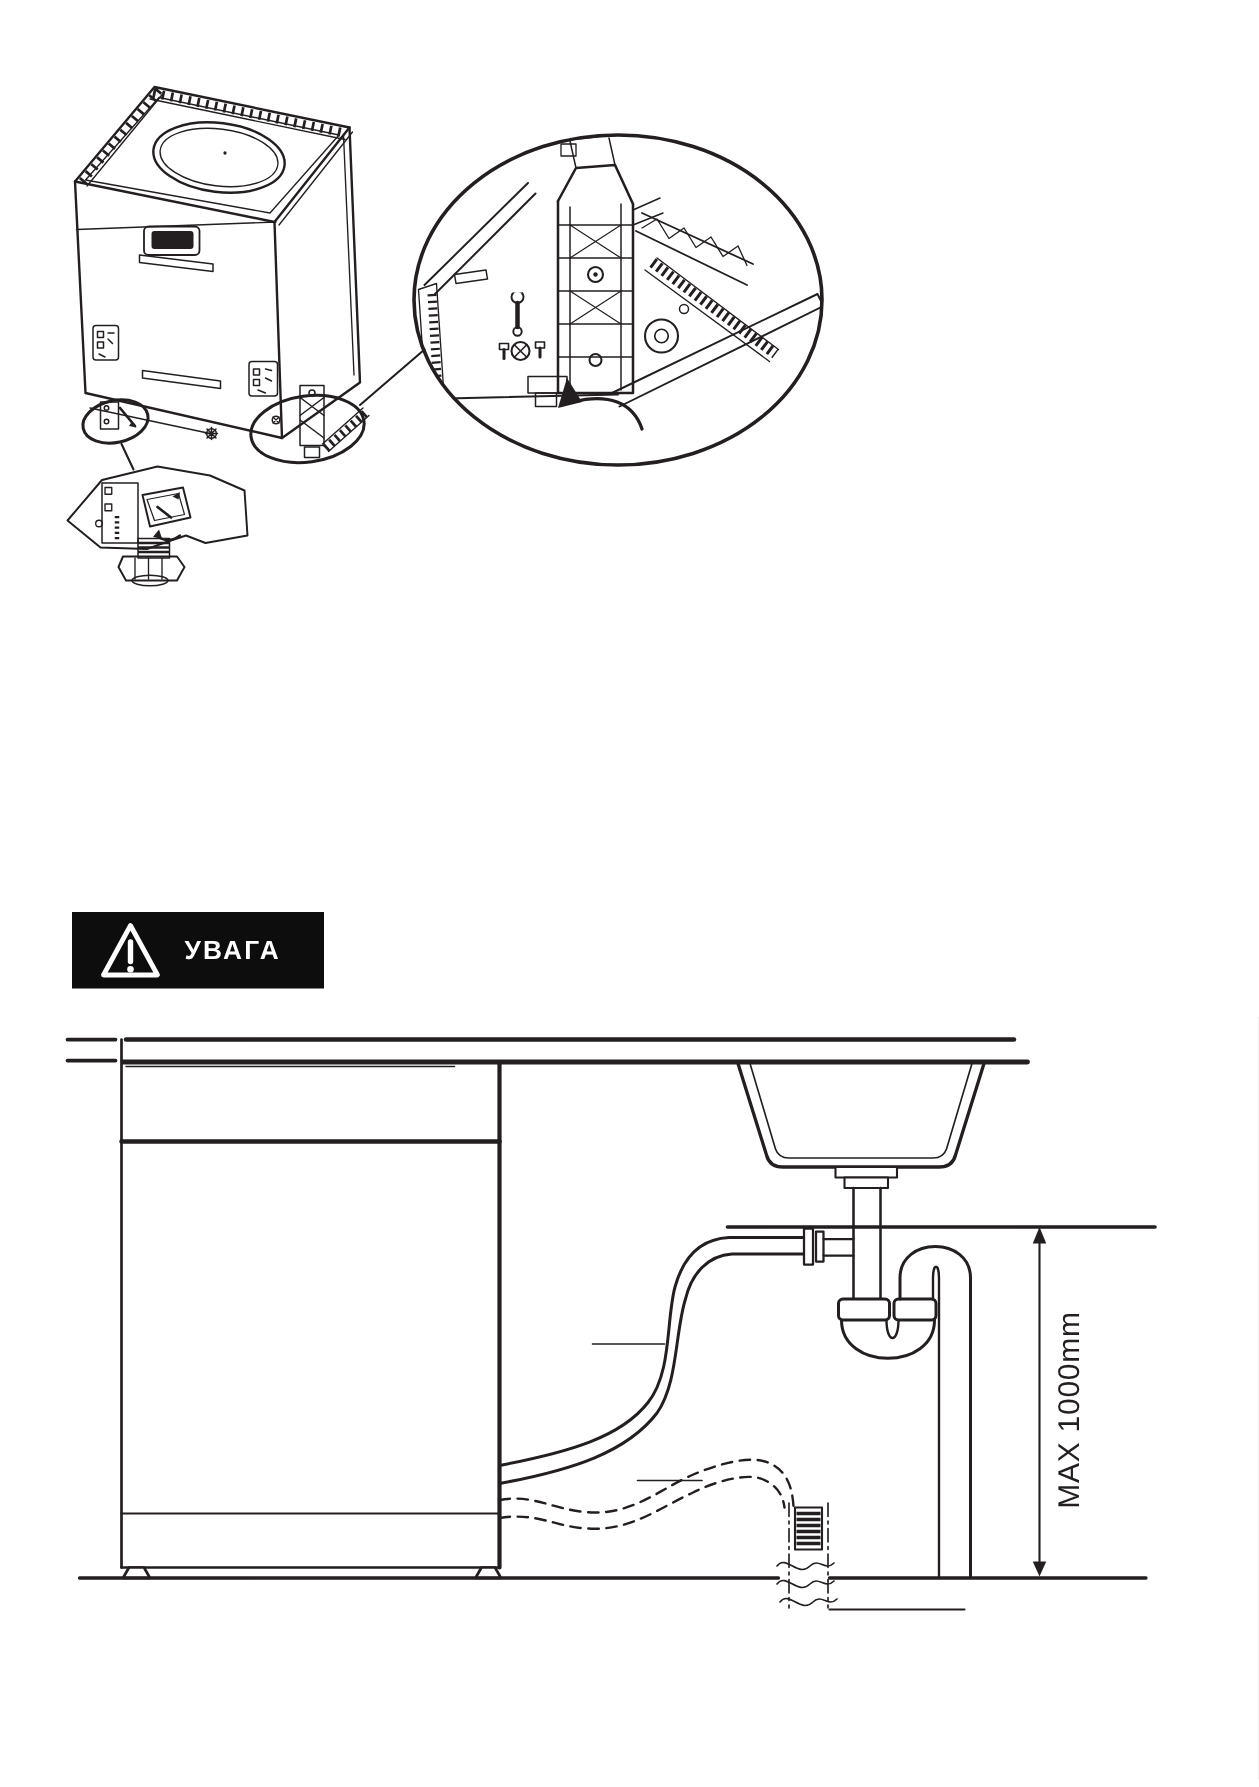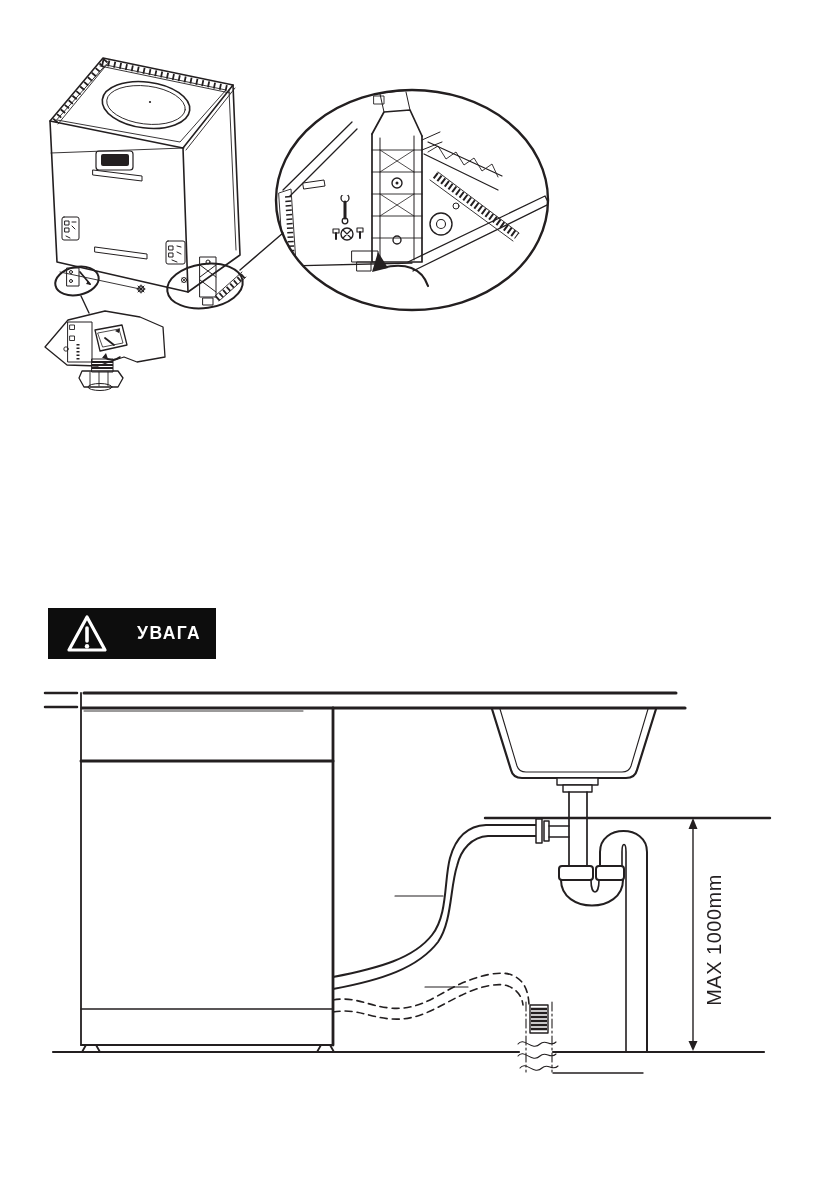--- a/index.html
+++ b/index.html
@@ -17,21 +17,21 @@
     overflow:hidden;
     font-family:"Liberation Sans", sans-serif;
   }
   .art{
     position:absolute;left:0;top:0;width:839px;height:1191px;
     color:var(--ink);
   }
   .warning-box{
     position:absolute;left:48px;top:608px;width:168px;height:51px;
     background:var(--warning-bg);
-    display:flex;align-items:center;gap:14px;
+    display:flex;align-items:center;
   }
   .warning-box .icon{
     display:block;width:42px;height:42px;margin-left:18px;flex:0 0 auto;
   }
   .warning-label{
     color:var(--warning-fg);
     font-size:17.5px;font-weight:bold;letter-spacing:1.5px;
     margin-left:15px;white-space:nowrap;
   }
   .max-label{

